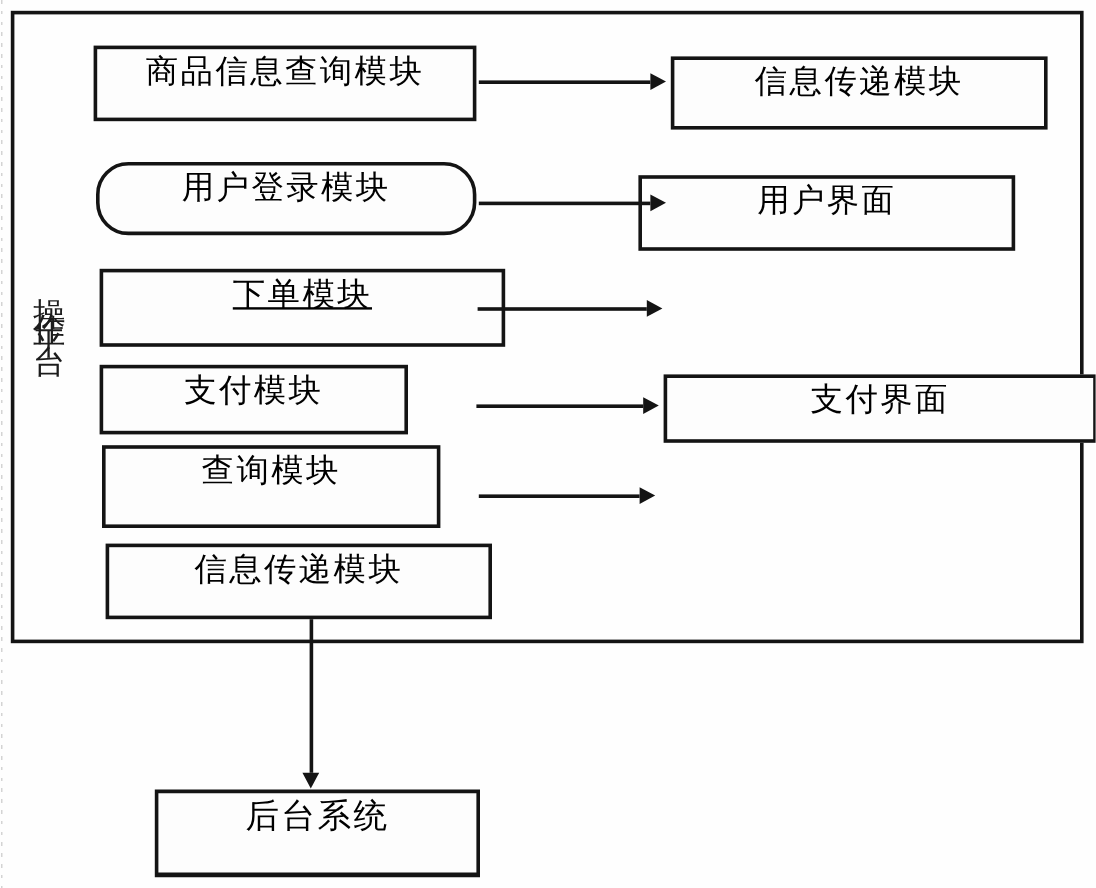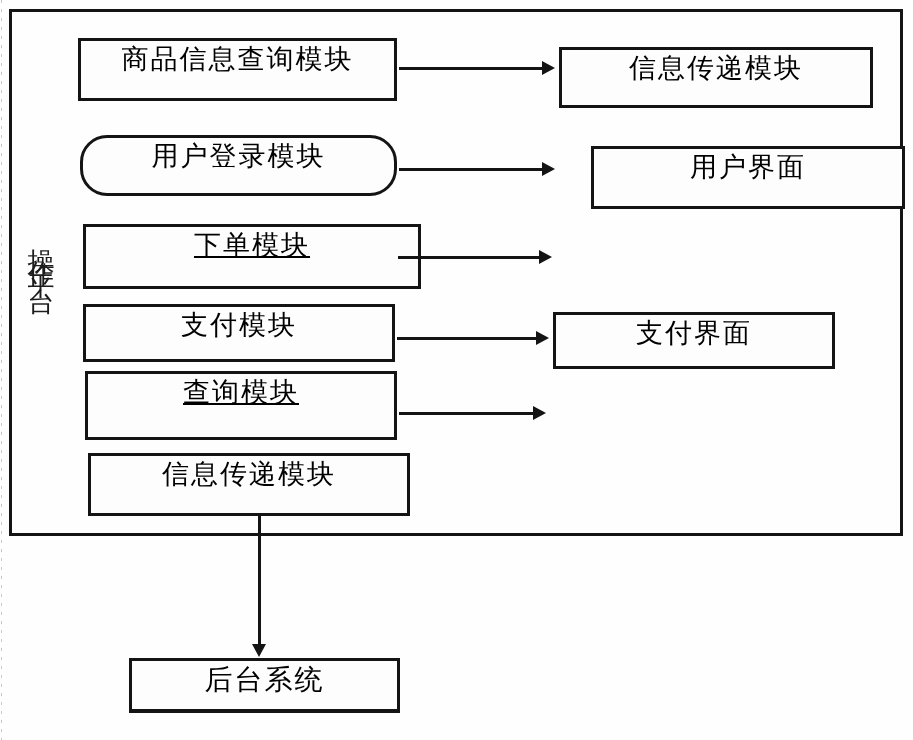--- a/index.html
+++ b/index.html
@@ -43,32 +43,32 @@
     text-orientation: upright;
     font-size: 27px;
     letter-spacing: 13px;
     color: #1c1c1c;
     line-height: 34px;
   }
   
   .m1 { left: 78px;  top: 38px;  width: 319px; height: 63px; }
   .m2 { left: 80px;  top: 135px; width: 317px; height: 61px; border-radius: 27px; }
   .m3 { left: 83px;  top: 224px; width: 338px; height: 65px; text-decoration: underline; }
-  .m4 { left: 83px;  top: 304px; width: 312px; height: 58px; }
-  .m5 { left: 85px;  top: 371px; width: 312px; height: 69px; text-decoration: underline; }
+  .m4 { left: 83px;  top: 304px; width: 257px; height: 58px; }
+  .m5 { left: 85px;  top: 371px; width: 282px; height: 69px; }
   .m6 { left: 88px;  top: 453px; width: 322px; height: 63px; }
   
   .i1 { left: 559px; top: 47px;  width: 314px; height: 61px; }
-  .i2 { left: 591px; top: 146px; width: 314px; height: 63px; }
+  .i2 { left: 532px; top: 146px; width: 314px; height: 63px; }
   .i3 { left: 556px; top: 232px; width: 310px; height: 59px; }
-  .i4 { left: 553px; top: 312px; width: 282px; height: 57px; }
+  .i4 { left: 553px; top: 312px; width: 361px; height: 57px; }
   .i5 { left: 550px; top: 389px; width: 325px; height: 62px; }
   
   .backend {
-    left: 129px; top: 658px; width: 271px; height: 55px;
+    left: 129px; top: 658px; width: 271px; height: 73px;
     border-width: 3px 3px 4px 3px;
     font-size: 28px;
   }
   
   .harrow {
     position: absolute;
     display: flex; align-items: center;
     height: 14px;
   }
   .harrow .shaft { flex: 1; height: 3px; background: #141414; }

